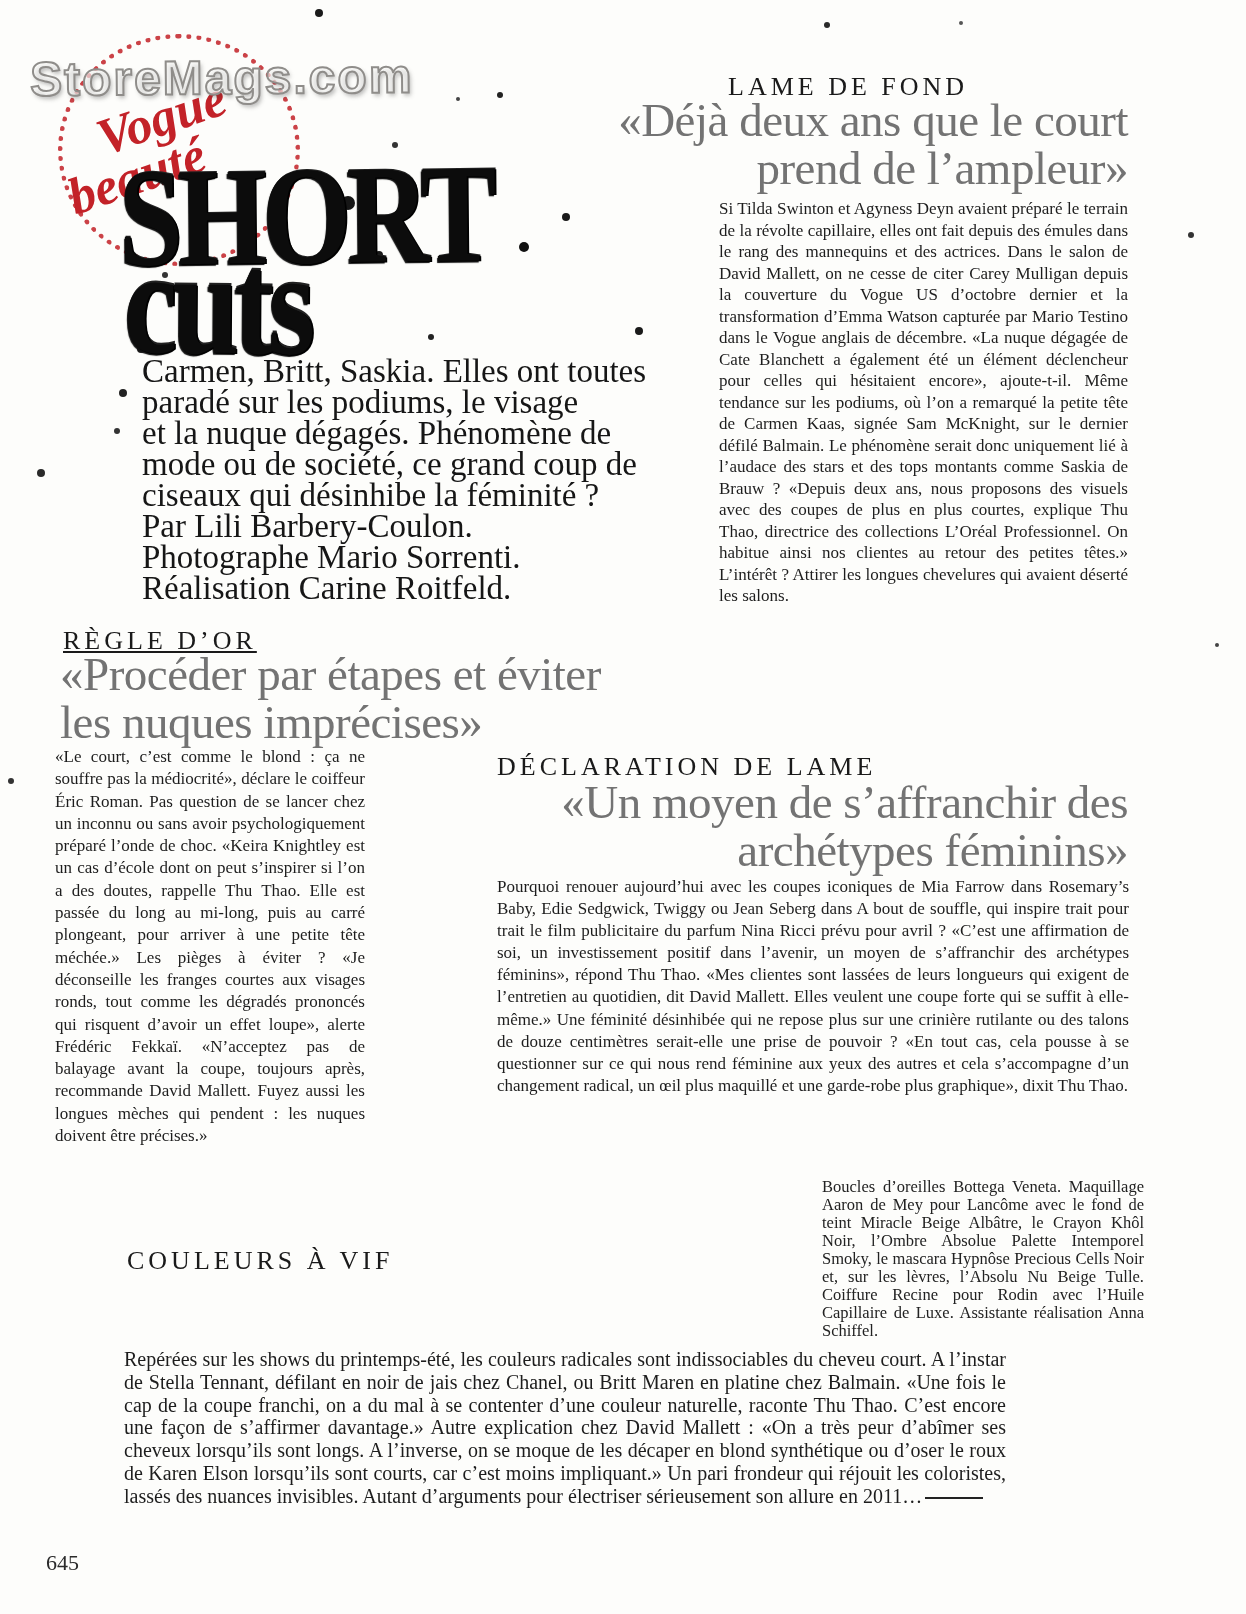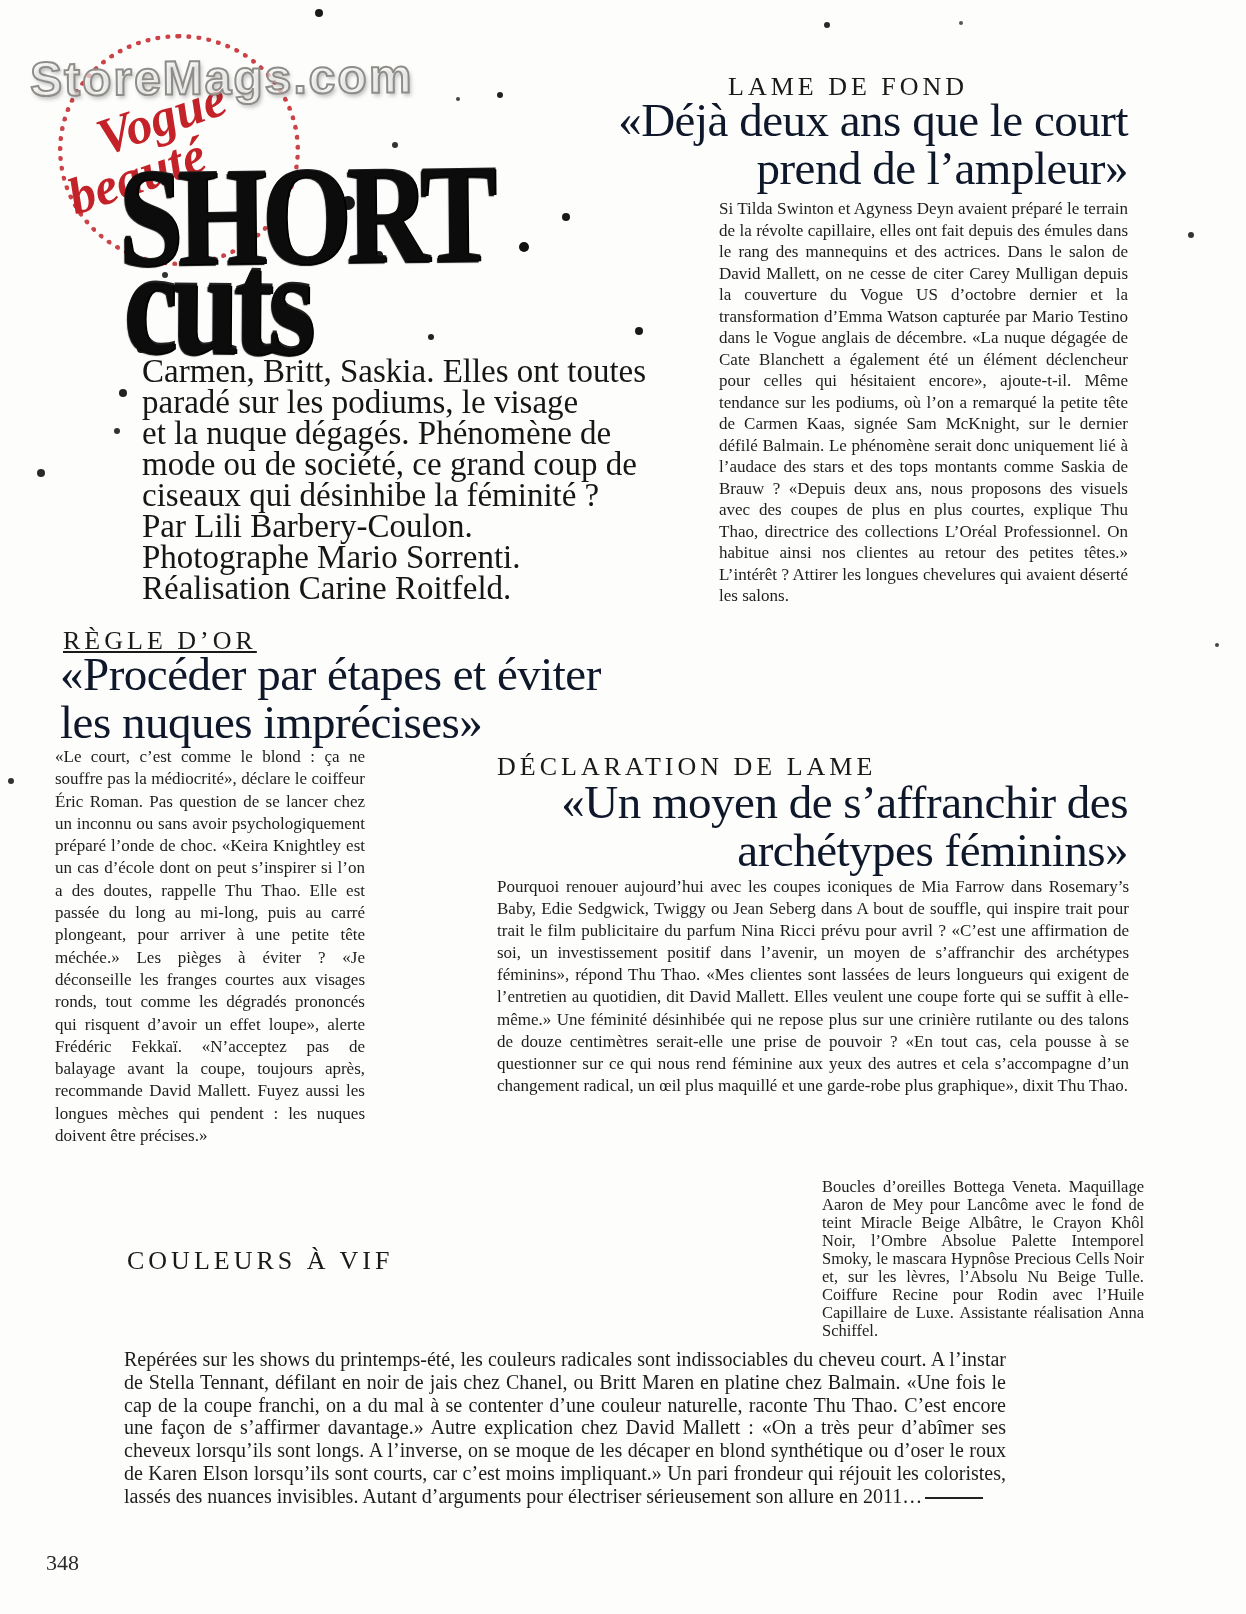--- a/index.html
+++ b/index.html
@@ -45,21 +45,21 @@
   
   .intro{
     position:absolute; left:142px; top:356px; width:530px; z-index:4;
     font-size:33px; line-height:31px; white-space:pre-line; color:#161616;
   }
   
   .kicker{
     position:absolute; font-size:26px; letter-spacing:4px; color:#1a1a1a;
   }
   .headline{
-    position:absolute; font-size:47px; line-height:48px; color:#0f172a;
+    position:absolute; font-size:47px; line-height:48px; color:#737373;
     white-space:pre-line; letter-spacing:-0.5px;
   }
   .align-right{ text-align:right; }
   
   .bodycopy{
     position:absolute; text-align:justify; color:#1d1d1d;
     font-size:17px; line-height:21.6px; hyphens:auto;
   }
   #lame-body{ left:719px; top:198px; width:409px; line-height:21.5px;}
   #regle-body{ left:55px; top:746px; width:310px; line-height:22.3px;}
@@ -153,15 +153,15 @@
   <div class="kicker" id="decl-kicker">DÉCLARATION DE LAME</div>
   <div class="headline align-right" id="decl-headline">«Un moyen de s’affranchir des
 archétypes féminins»</div>
   <div class="bodycopy" id="decl-body">Pourquoi renouer aujourd’hui avec les coupes iconiques de Mia Farrow dans Rosemary’s Baby, Edie Sedgwick, Twiggy ou Jean Seberg dans A bout de souffle, qui inspire trait pour trait le film publicitaire du parfum Nina Ricci prévu pour avril ? «C’est une affirmation de soi, un investissement positif dans l’avenir, un moyen de s’affranchir des archétypes féminins», répond Thu Thao. «Mes clientes sont lassées de leurs longueurs qui exigent de l’entretien au quotidien, dit David Mallett. Elles veulent une coupe forte qui se suffit à elle-même.» Une féminité désinhibée qui ne repose plus sur une crinière rutilante ou des talons de douze centimètres serait-elle une prise de pouvoir ? «En tout cas, cela pousse à se questionner sur ce qui nous rend féminine aux yeux des autres et cela s’accompagne d’un changement radical, un œil plus maquillé et une garde-robe plus graphique», dixit Thu Thao.</div>
 
   <div class="credits">Boucles d’oreilles Bottega Veneta. Maquillage Aaron de Mey pour Lancôme avec le fond de teint Miracle Beige Albâtre, le Crayon Khôl Noir, l’Ombre Absolue Palette Intemporel Smoky, le mascara Hypnôse Precious Cells Noir et, sur les lèvres, l’Absolu Nu Beige Tulle. Coiffure Recine pour Rodin avec l’Huile Capillaire de Luxe. Assistante réalisation Anna Schiffel.</div>
 
   <div class="kicker" id="couleurs-kicker">COULEURS À VIF</div>
   <div class="bodycopy" id="couleurs-body"><span>Repérées sur les shows du printemps-été, les couleurs radicales sont indissociables du cheveu court. A l’instar de Stella Tennant, défilant en noir de jais chez Chanel, ou Britt Maren en platine chez Balmain. «Une fois le cap de la coupe franchi, on a du mal à se contenter d’une couleur naturelle, raconte Thu Thao. C’est encore une façon de s’affirmer davantage.» Autre explication chez David Mallett : «On a très peur d’abîmer ses cheveux lorsqu’ils sont longs. A l’inverse, on se moque de les décaper en blond synthétique ou d’oser le roux de Karen Elson lorsqu’ils sont courts, car c’est moins impliquant.» Un pari frondeur qui réjouit les coloristes, lassés des nuances invisibles. Autant d’arguments pour électriser sérieusement son allure en 2011…</span><span class="end-rule"></span></div>
 
-  <div class="page-number">348</div>
+  <div class="page-number">645</div>
 
 </div>
 
 </body></html>

